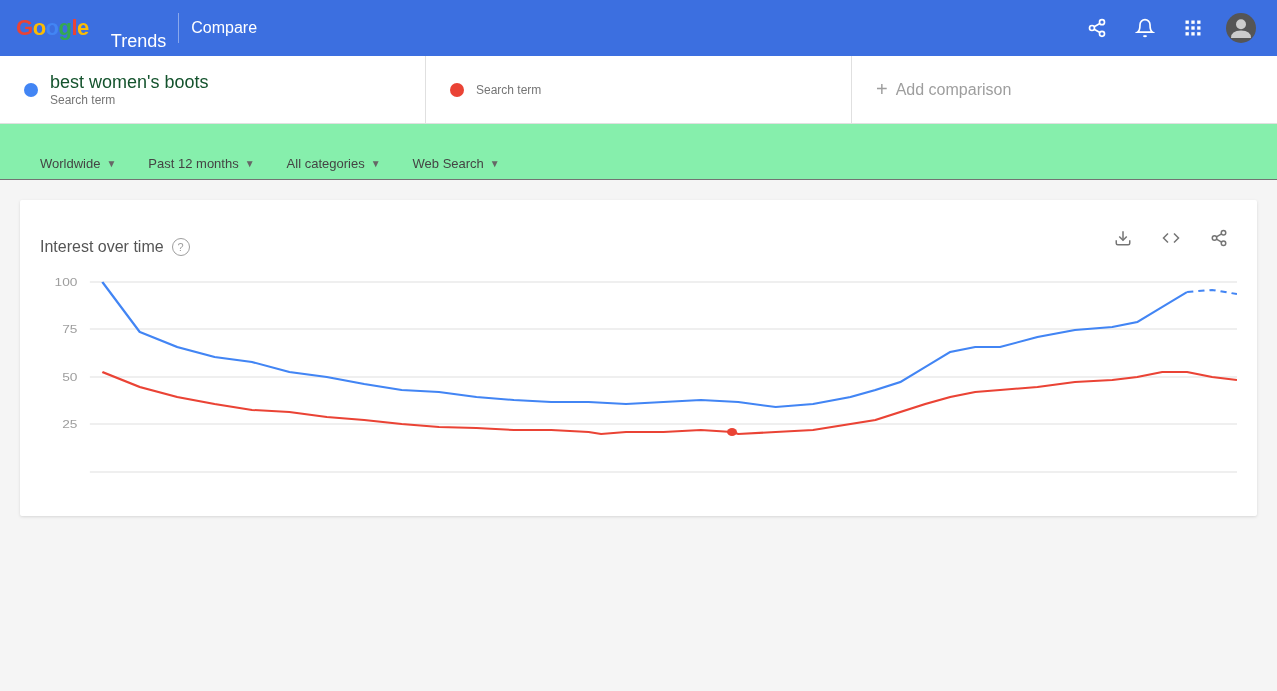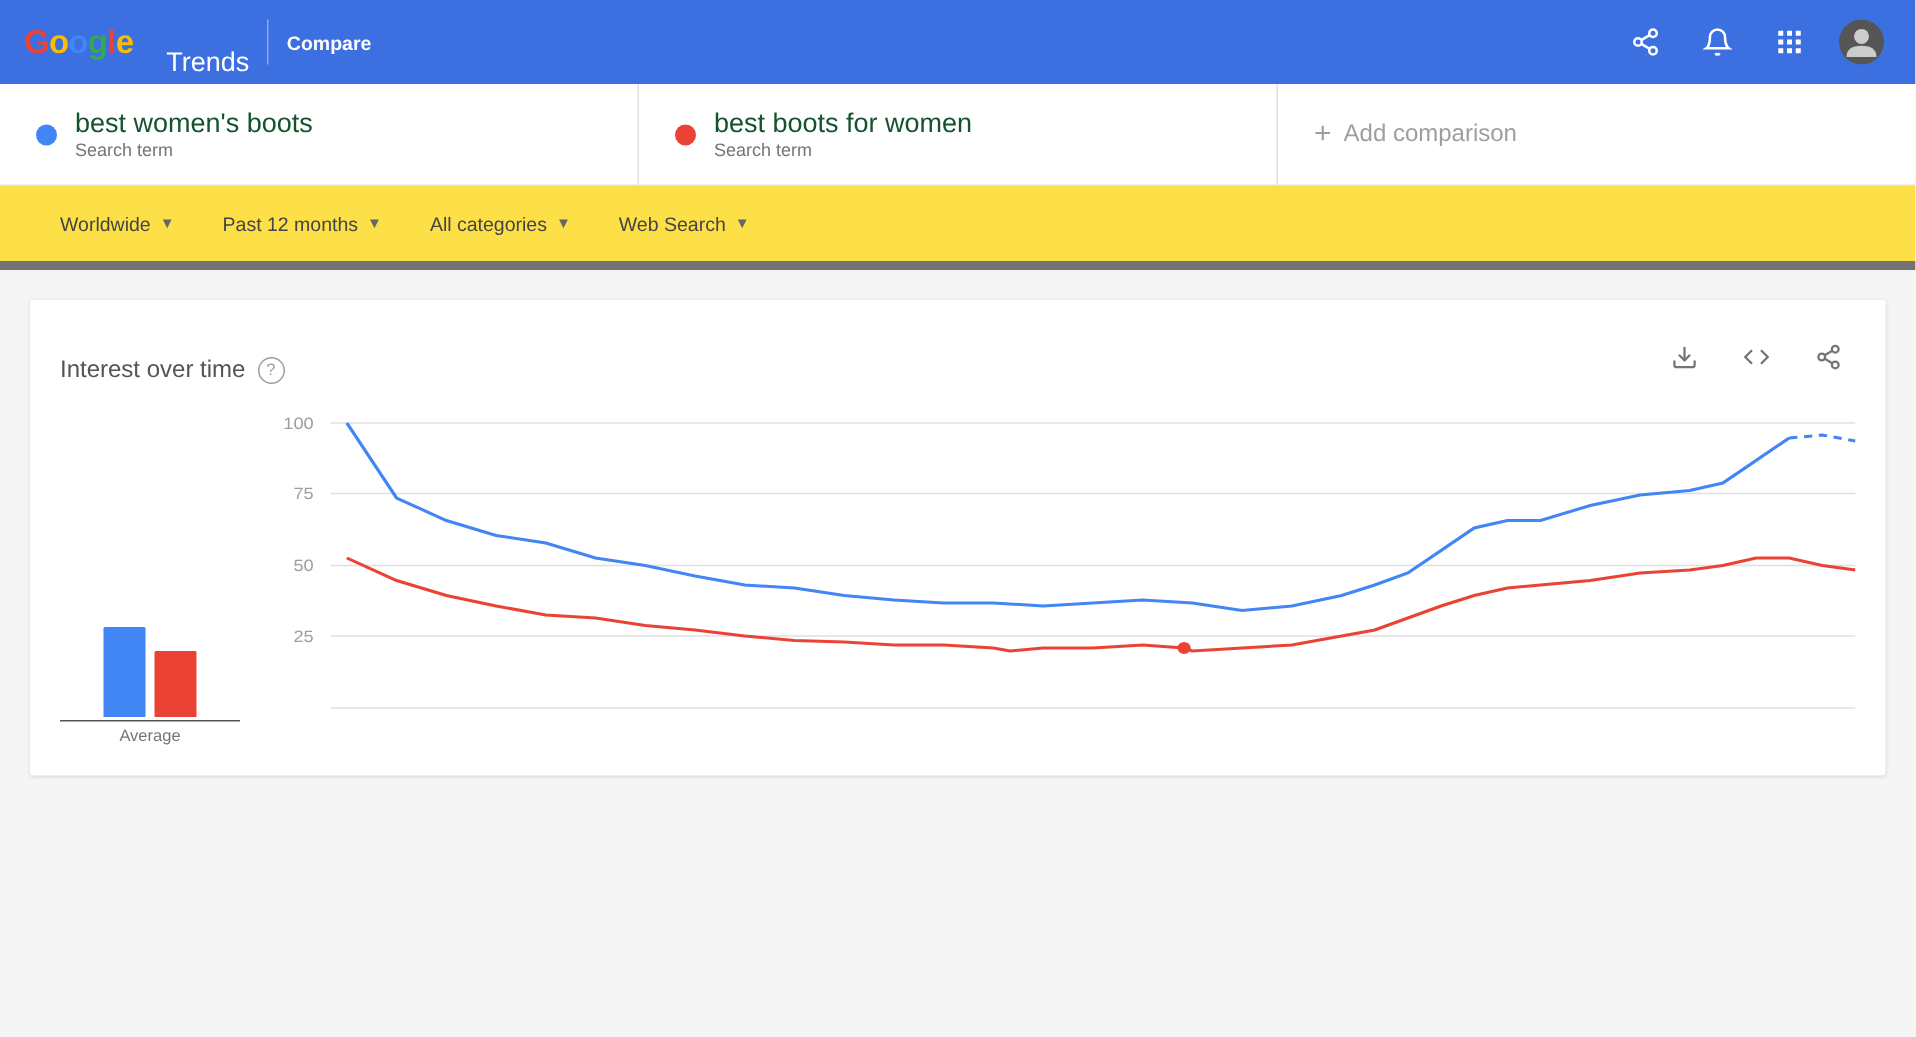--- a/index.html
+++ b/index.html
@@ -35,23 +35,23 @@
       color: white;
       font-weight: 300;
       margin-top: 26px;
     }
     .header-divider {
       width: 1px;
       height: 30px;
       background: rgba(255,255,255,0.4);
     }
     .header-compare {
-      font-size: 13px;
+      font-size: 16px;
       color: white;
-      font-weight: 700;
+      font-weight: 400;
     }
     .header-icons {
       display: flex;
       align-items: center;
       gap: 8px;
     }
     .header-icon-btn {
       width: 40px;
       height: 40px;
       border-radius: 50%;
@@ -100,26 +100,26 @@
       font-size: 20px;
       color: #9e9e9e;
     }
     .add-comparison-text {
       font-size: 16px;
       color: #9e9e9e;
     }
 
     
     .filters-bar {
-      background: #fde047;
+      background: #86efac;
       padding: 0 24px;
       display: flex;
-      align-items: center;
+      align-items: flex-end;
       gap: 0;
-      border-bottom: 6px solid #737373;
+      border-bottom: 1px solid #737373;
       height: 56px;
     }
     .filter-btn {
       display: flex;
       align-items: center;
       gap: 6px;
       padding: 8px 16px;
       border: none;
       background: transparent;
       cursor: pointer;
@@ -292,21 +292,20 @@
   <div class="search-term-item">
     <div class="term-dot" style="background:#4285f4;"></div>
     <div class="term-info">
       <span class="term-name">best women's boots</span>
       <span class="term-type">Search term</span>
     </div>
   </div>
   <div class="search-term-item">
     <div class="term-dot" style="background:#ea4335;"></div>
     <div class="term-info">
-      <span class="term-name">best boots for women</span>
       <span class="term-type">Search term</span>
     </div>
   </div>
   <div class="add-comparison">
     <span class="add-comparison-plus">+</span>
     <span class="add-comparison-text">Add comparison</span>
   </div>
 </div>
 
 <div class="filters-bar">
@@ -356,28 +355,20 @@
               <circle cx="18" cy="19" r="3"></circle>
             <line x1="8.59" y1="13.51" x2="15.42" y2="17.49"></line>
               <line x1="15.41" y1="6.51" x2="8.59" y2="10.49"></line>
           </svg>
         </button>
       </div>
     </div>
 
     <div class="chart-container">
 
-      <div class="chart-left">
-        <div class="bar-chart">
-          <div class="bar bar-blue" style="height:60px;"></div>
-          <div class="bar bar-red" style="height:44px;"></div>
-        </div>
-        <div style="width:100%; border-top:1px solid #555; margin-top:2px;"></div>
-        <span class="bar-label">Average</span>
-      </div>
 
       <div class="chart-right">
         <svg class="line-chart-svg" viewBox="0 0 960 220" preserveAspectRatio="none">
 
           <line x1="40" y1="10" x2="960" y2="10" stroke="#e0e0e0" stroke-width="1"></line>
           <line x1="40" y1="57" x2="960" y2="57" stroke="#e0e0e0" stroke-width="1"></line>
           <line x1="40" y1="105" x2="960" y2="105" stroke="#e0e0e0" stroke-width="1"></line>
           <line x1="40" y1="152" x2="960" y2="152" stroke="#e0e0e0" stroke-width="1"></line>
           <line x1="40" y1="200" x2="960" y2="200" stroke="#e0e0e0" stroke-width="1"></line>
 

